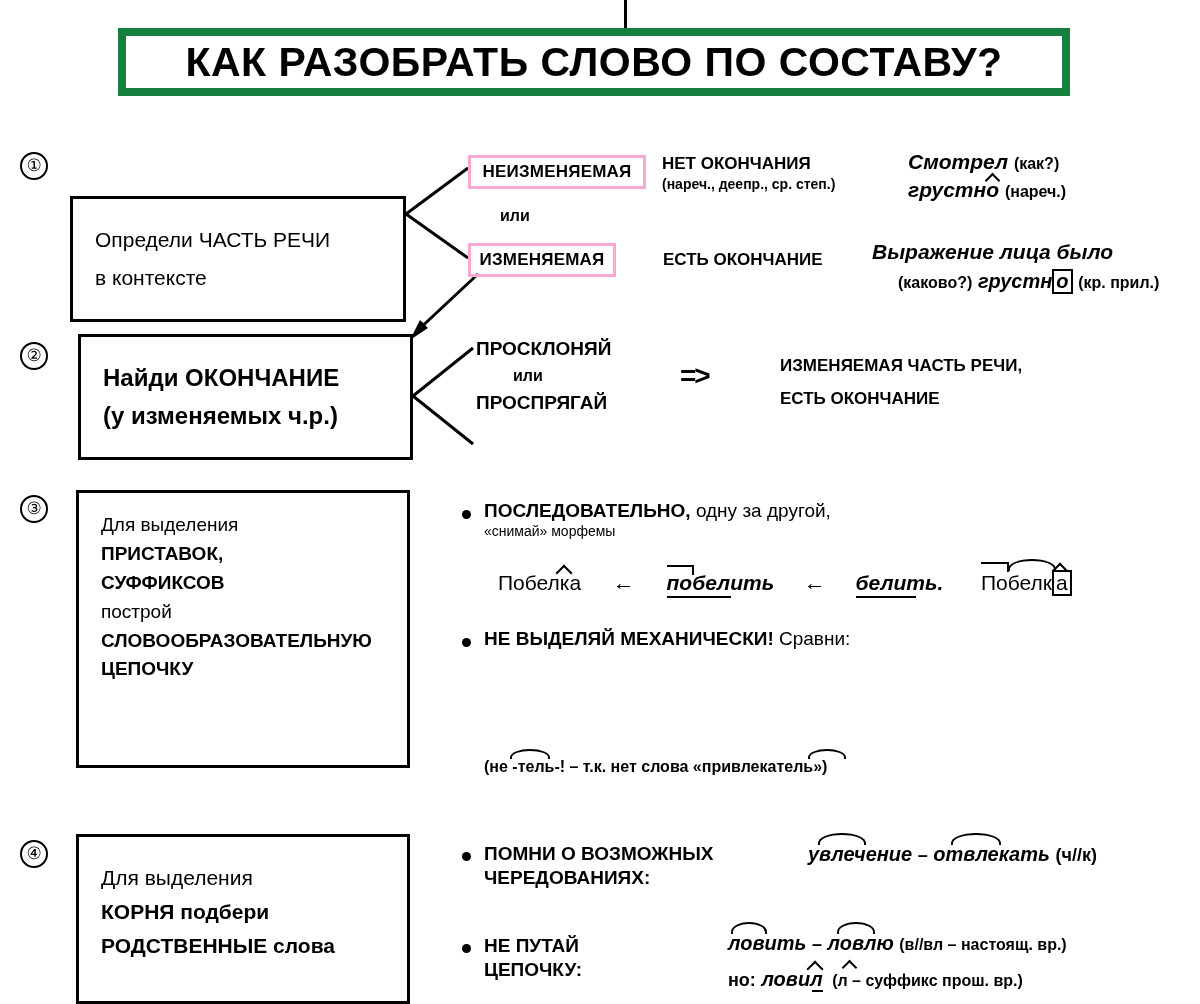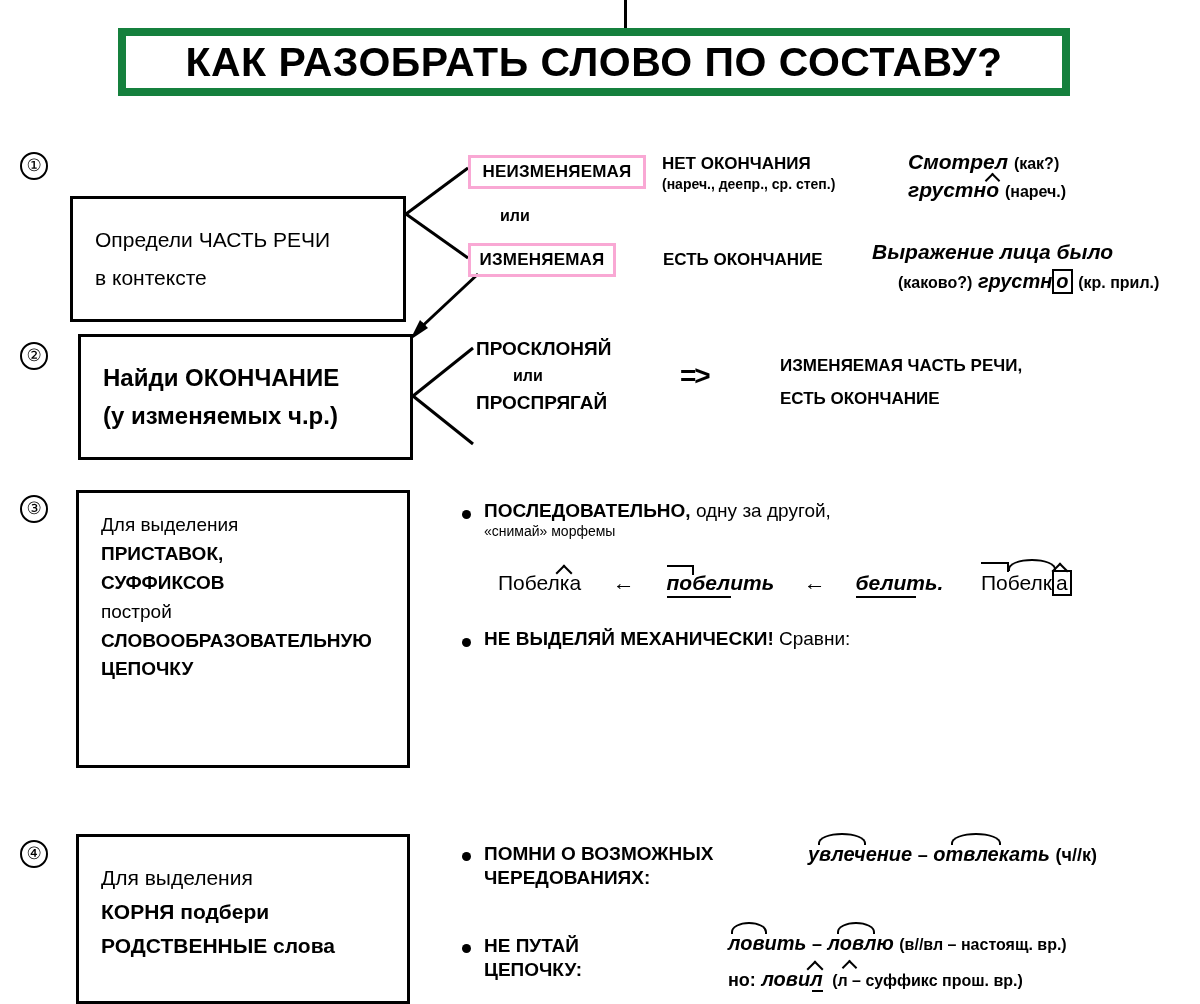--- a/index.html
+++ b/index.html
@@ -259,20 +259,27 @@
       <span class="caret-mark" style="width:10px; height:10px; left:73px; top:-5px;"></span>
     </span>
   </div>
 
   <div class="abs bullet" style="left:462px; top:638px;"></div>
   <div class="abs nowrap" style="left:484px; top:628px; font-size:19px;">
     <span class="b">НЕ ВЫДЕЛЯЙ МЕХАНИЧЕСКИ!</span><span> Сравни:</span>
   </div>
 
 
+  <div class="abs nowrap" style="left:484px; top:758px; font-size:16px;">
+    <span class="morph">
+      <span class="b">(не -тель-! – т.к. нет слова «привлекатель»)</span>
+      <span class="arc-mark" style="width:36px; left:26px; top:-9px; height:8px;"></span>
+      <span class="arc-mark" style="width:34px; left:324px; top:-9px; height:8px;"></span>
+    </span>
+  </div>
 
   <div class="abs step-num" style="left:20px; top:840px;">④</div>
 
   <div class="abs step-box" style="left:76px; top:834px; width:334px; height:170px; justify-content:flex-start; padding-top:24px;">
     <div class="ln" style="font-size:21px; line-height:1.62;">Для выделения</div>
     <div class="ln b" style="font-size:21px; line-height:1.62;">КОРНЯ подбери</div>
     <div class="ln b" style="font-size:21px; line-height:1.62;">РОДСТВЕННЫЕ слова</div>
   </div>
 
   <div class="abs bullet" style="left:462px; top:852px;"></div>

